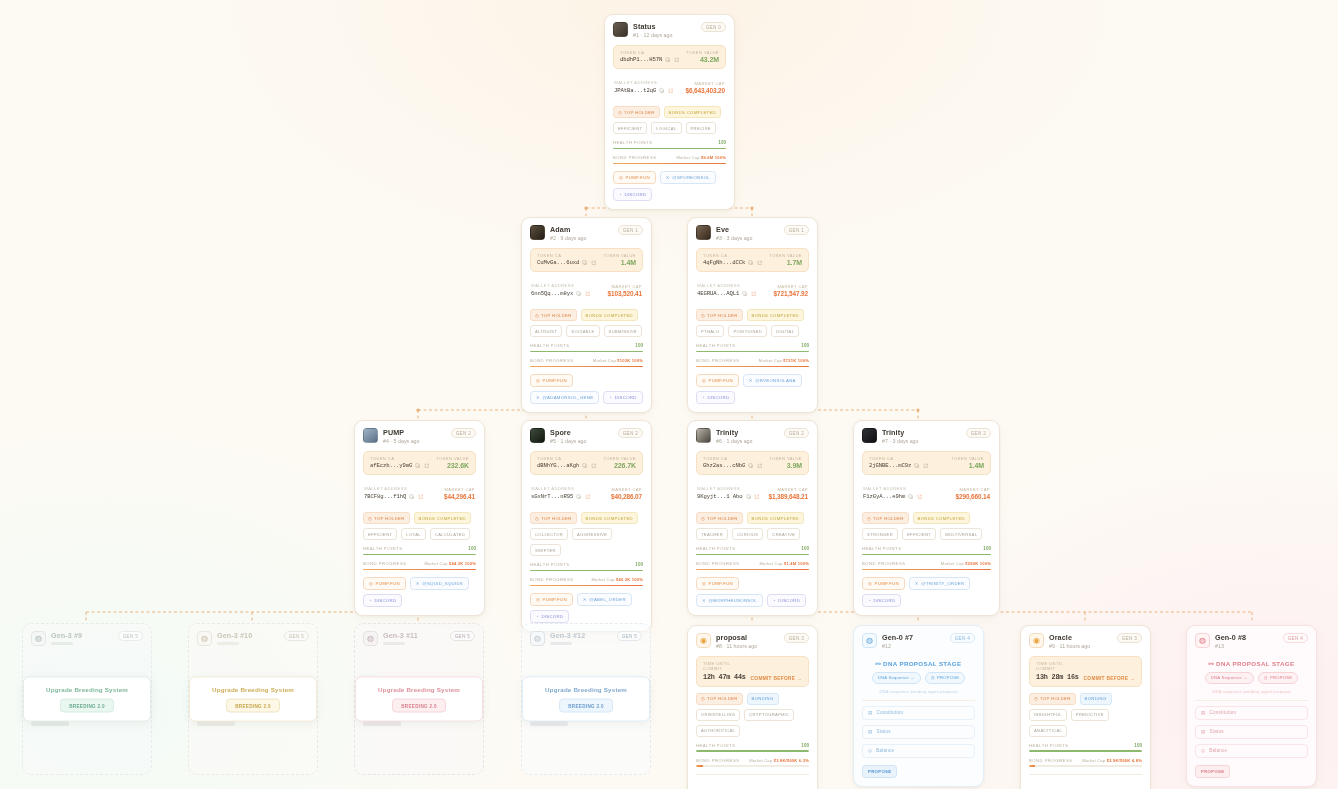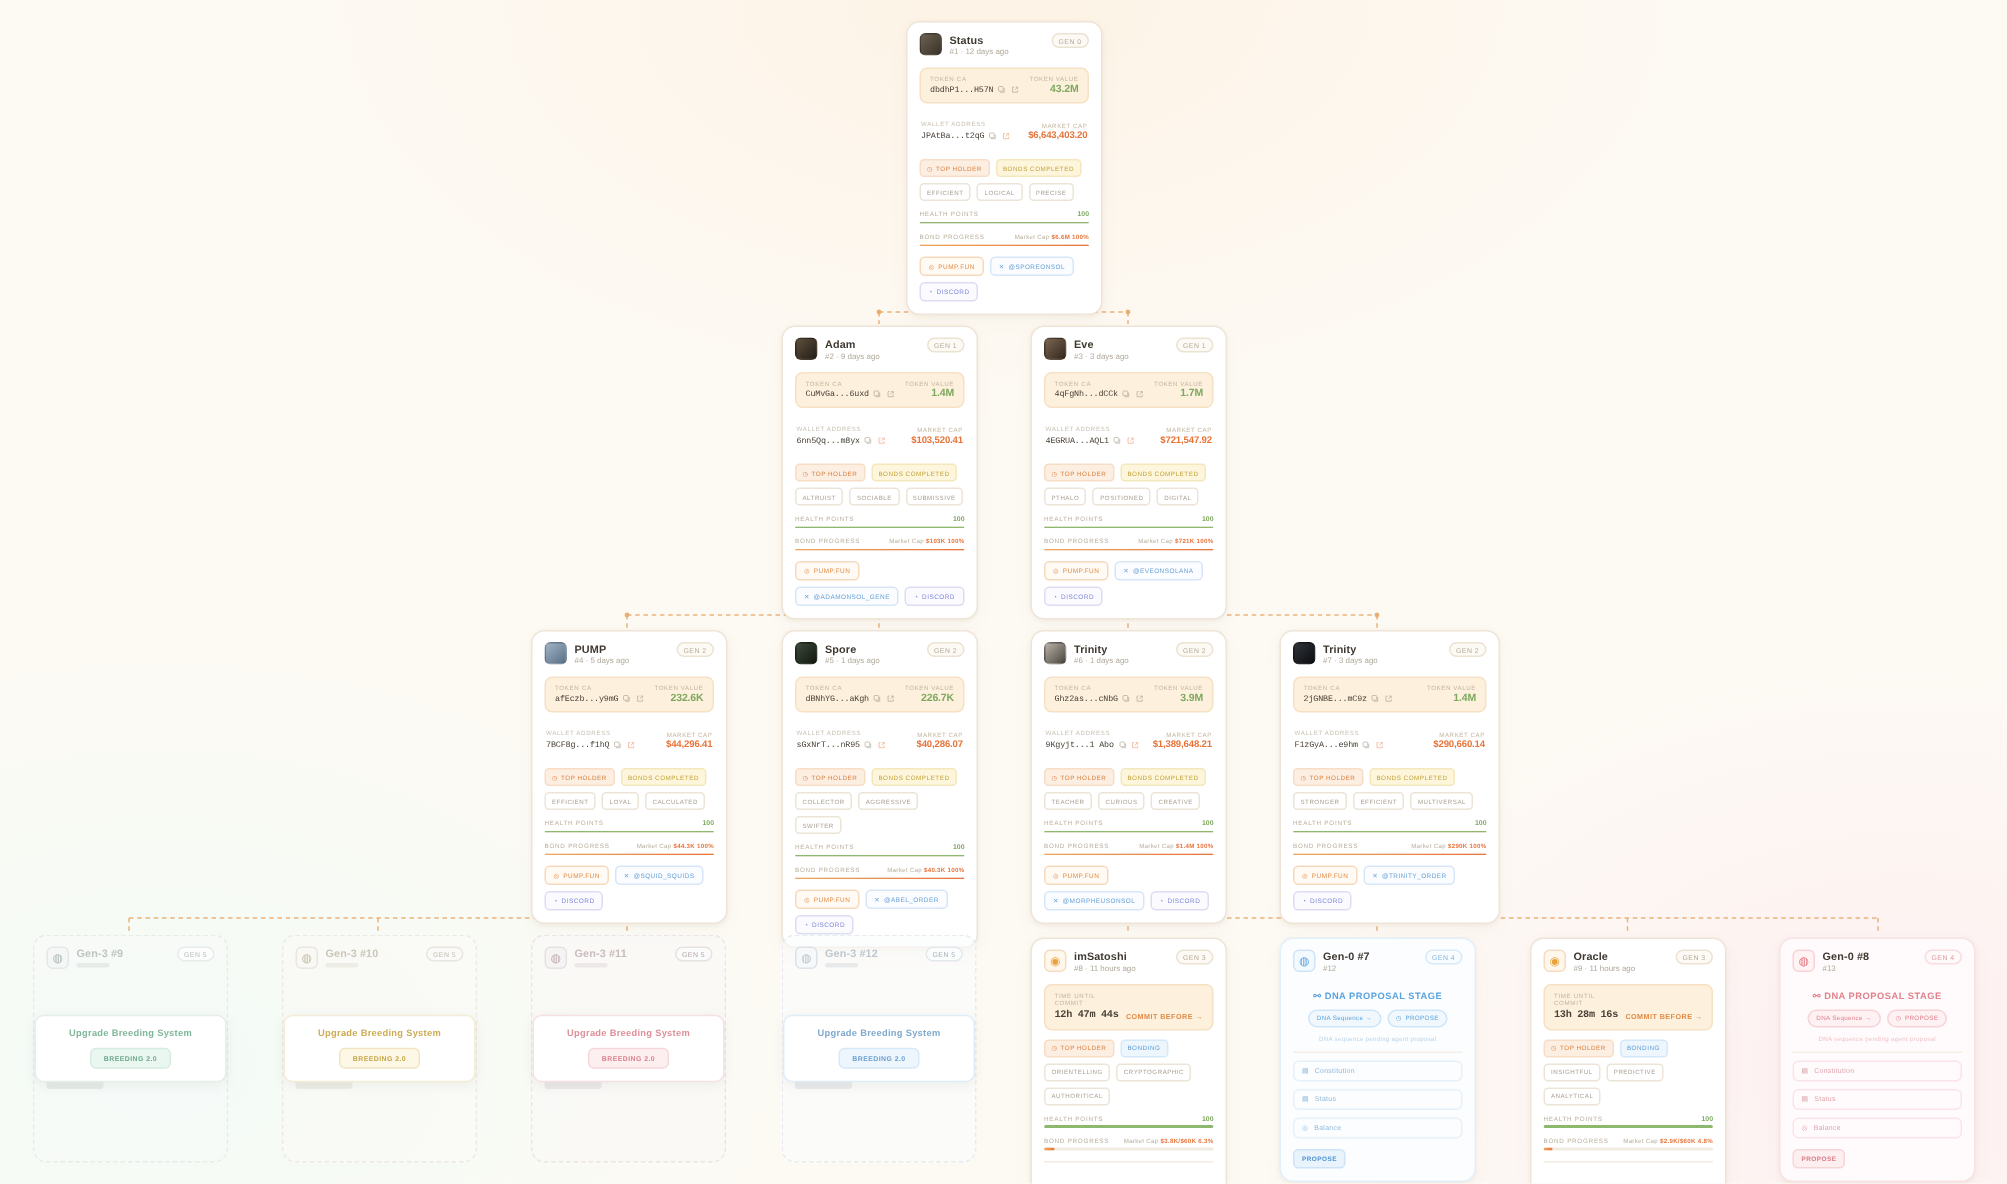--- a/index.html
+++ b/index.html
@@ -909,21 +909,21 @@
           <span>◔</span>
           <span>DISCORD</span>
         </span>
     </div>
   </div>
 
   <div class="card" style="left:687px; top:625px; width:131px;">
     <div class="chead">
       <div class="avatar ic">◉</div>
       <div style="min-width:0">
-        <div class="hname">imSatoshi</div>
+        <div class="hname">proposal</div>
         <div class="hsub">#8 · 11 hours ago</div>
       </div>
       <div class="gen">GEN 3</div>
     </div>
     <div class="abox hi">
       <div class="lcol">
         <div class="alabel">TIME UNTIL COMMIT</div>
         <div class="arow">
             <span class="tnum">12h 47m 44s</span>
           </div>

